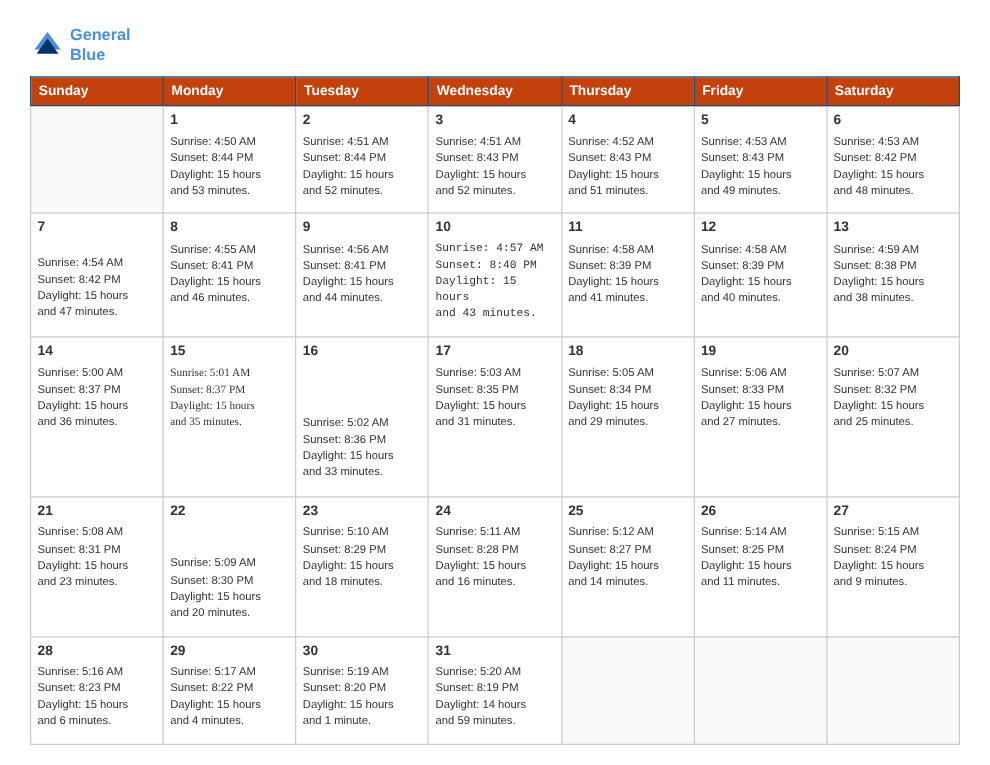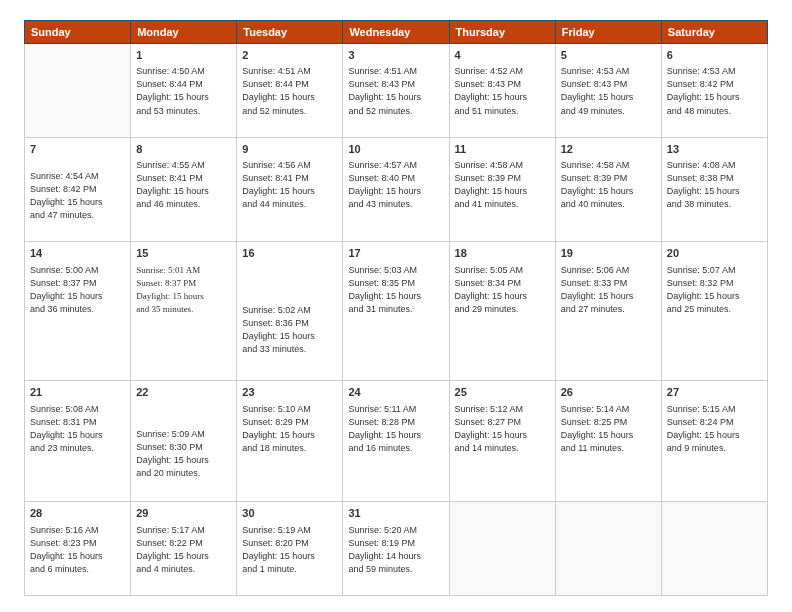--- a/index.html
+++ b/index.html
@@ -90,20 +90,36 @@
     .day-info {
       font-size: 9px;
       color: #333;
       line-height: 1.45;
     }
   </style>
 </head>
 <body>
 
 <div class="page">
+  <div class="header">
+    <div class="logo">
+      <svg class="logo-icon" viewBox="0 0 32 32">
+        <polygon points="16,4 28,20 4,20" fill="#4a90d9"></polygon>
+        <polygon points="16,10 26,24 6,24" fill="#003366"></polygon>
+      </svg>
+      <div class="logo-text">
+        <div><span>General</span></div>
+        <div style="color:#4a90d9">Blue</div>
+      </div>
+    </div>
+    <div class="title-block">
+      <div class="month-title"></div>
+      <div class="location"></div>
+    </div>
+  </div>
 
   <table class="calendar">
     <thead>
       <tr id="header-row">
           <th>Sunday</th>
           <th>Monday</th>
           <th>Tuesday</th>
           <th>Wednesday</th>
           <th>Thursday</th>
           <th>Friday</th>
@@ -173,42 +189,42 @@
           </td>
           <td>
             <span class="day-num">9</span>
             <div class="day-info" style="white-space: pre-line;">Sunrise: 4:56 AM
 Sunset: 8:41 PM
 Daylight: 15 hours
 and 44 minutes.</div>
           </td>
           <td>
             <span class="day-num">10</span>
-            <div class="day-info" style="white-space: pre-line;">Sunrise: 4:57 AM
+            <div class="day-info" style="white-space: pre-line; font-family: Liberation Mono, monospace;">Sunrise: 4:57 AM
 Sunset: 8:40 PM
 Daylight: 15 hours
 and 43 minutes.</div>
           </td>
           <td>
             <span class="day-num">11</span>
             <div class="day-info" style="white-space: pre-line;">Sunrise: 4:58 AM
 Sunset: 8:39 PM
 Daylight: 15 hours
 and 41 minutes.</div>
           </td>
           <td>
             <span class="day-num">12</span>
             <div class="day-info" style="white-space: pre-line;">Sunrise: 4:58 AM
 Sunset: 8:39 PM
 Daylight: 15 hours
 and 40 minutes.</div>
           </td>
           <td>
             <span class="day-num">13</span>
-            <div class="day-info" style="white-space: pre-line;">Sunrise: 4:08 AM
+            <div class="day-info" style="white-space: pre-line;">Sunrise: 4:59 AM
 Sunset: 8:38 PM
 Daylight: 15 hours
 and 38 minutes.</div>
           </td>
         </tr>
         <tr>
           <td>
             <span class="day-num">14</span>
             <div class="day-info" style="white-space: pre-line;">Sunrise: 5:00 AM
 Sunset: 8:37 PM

